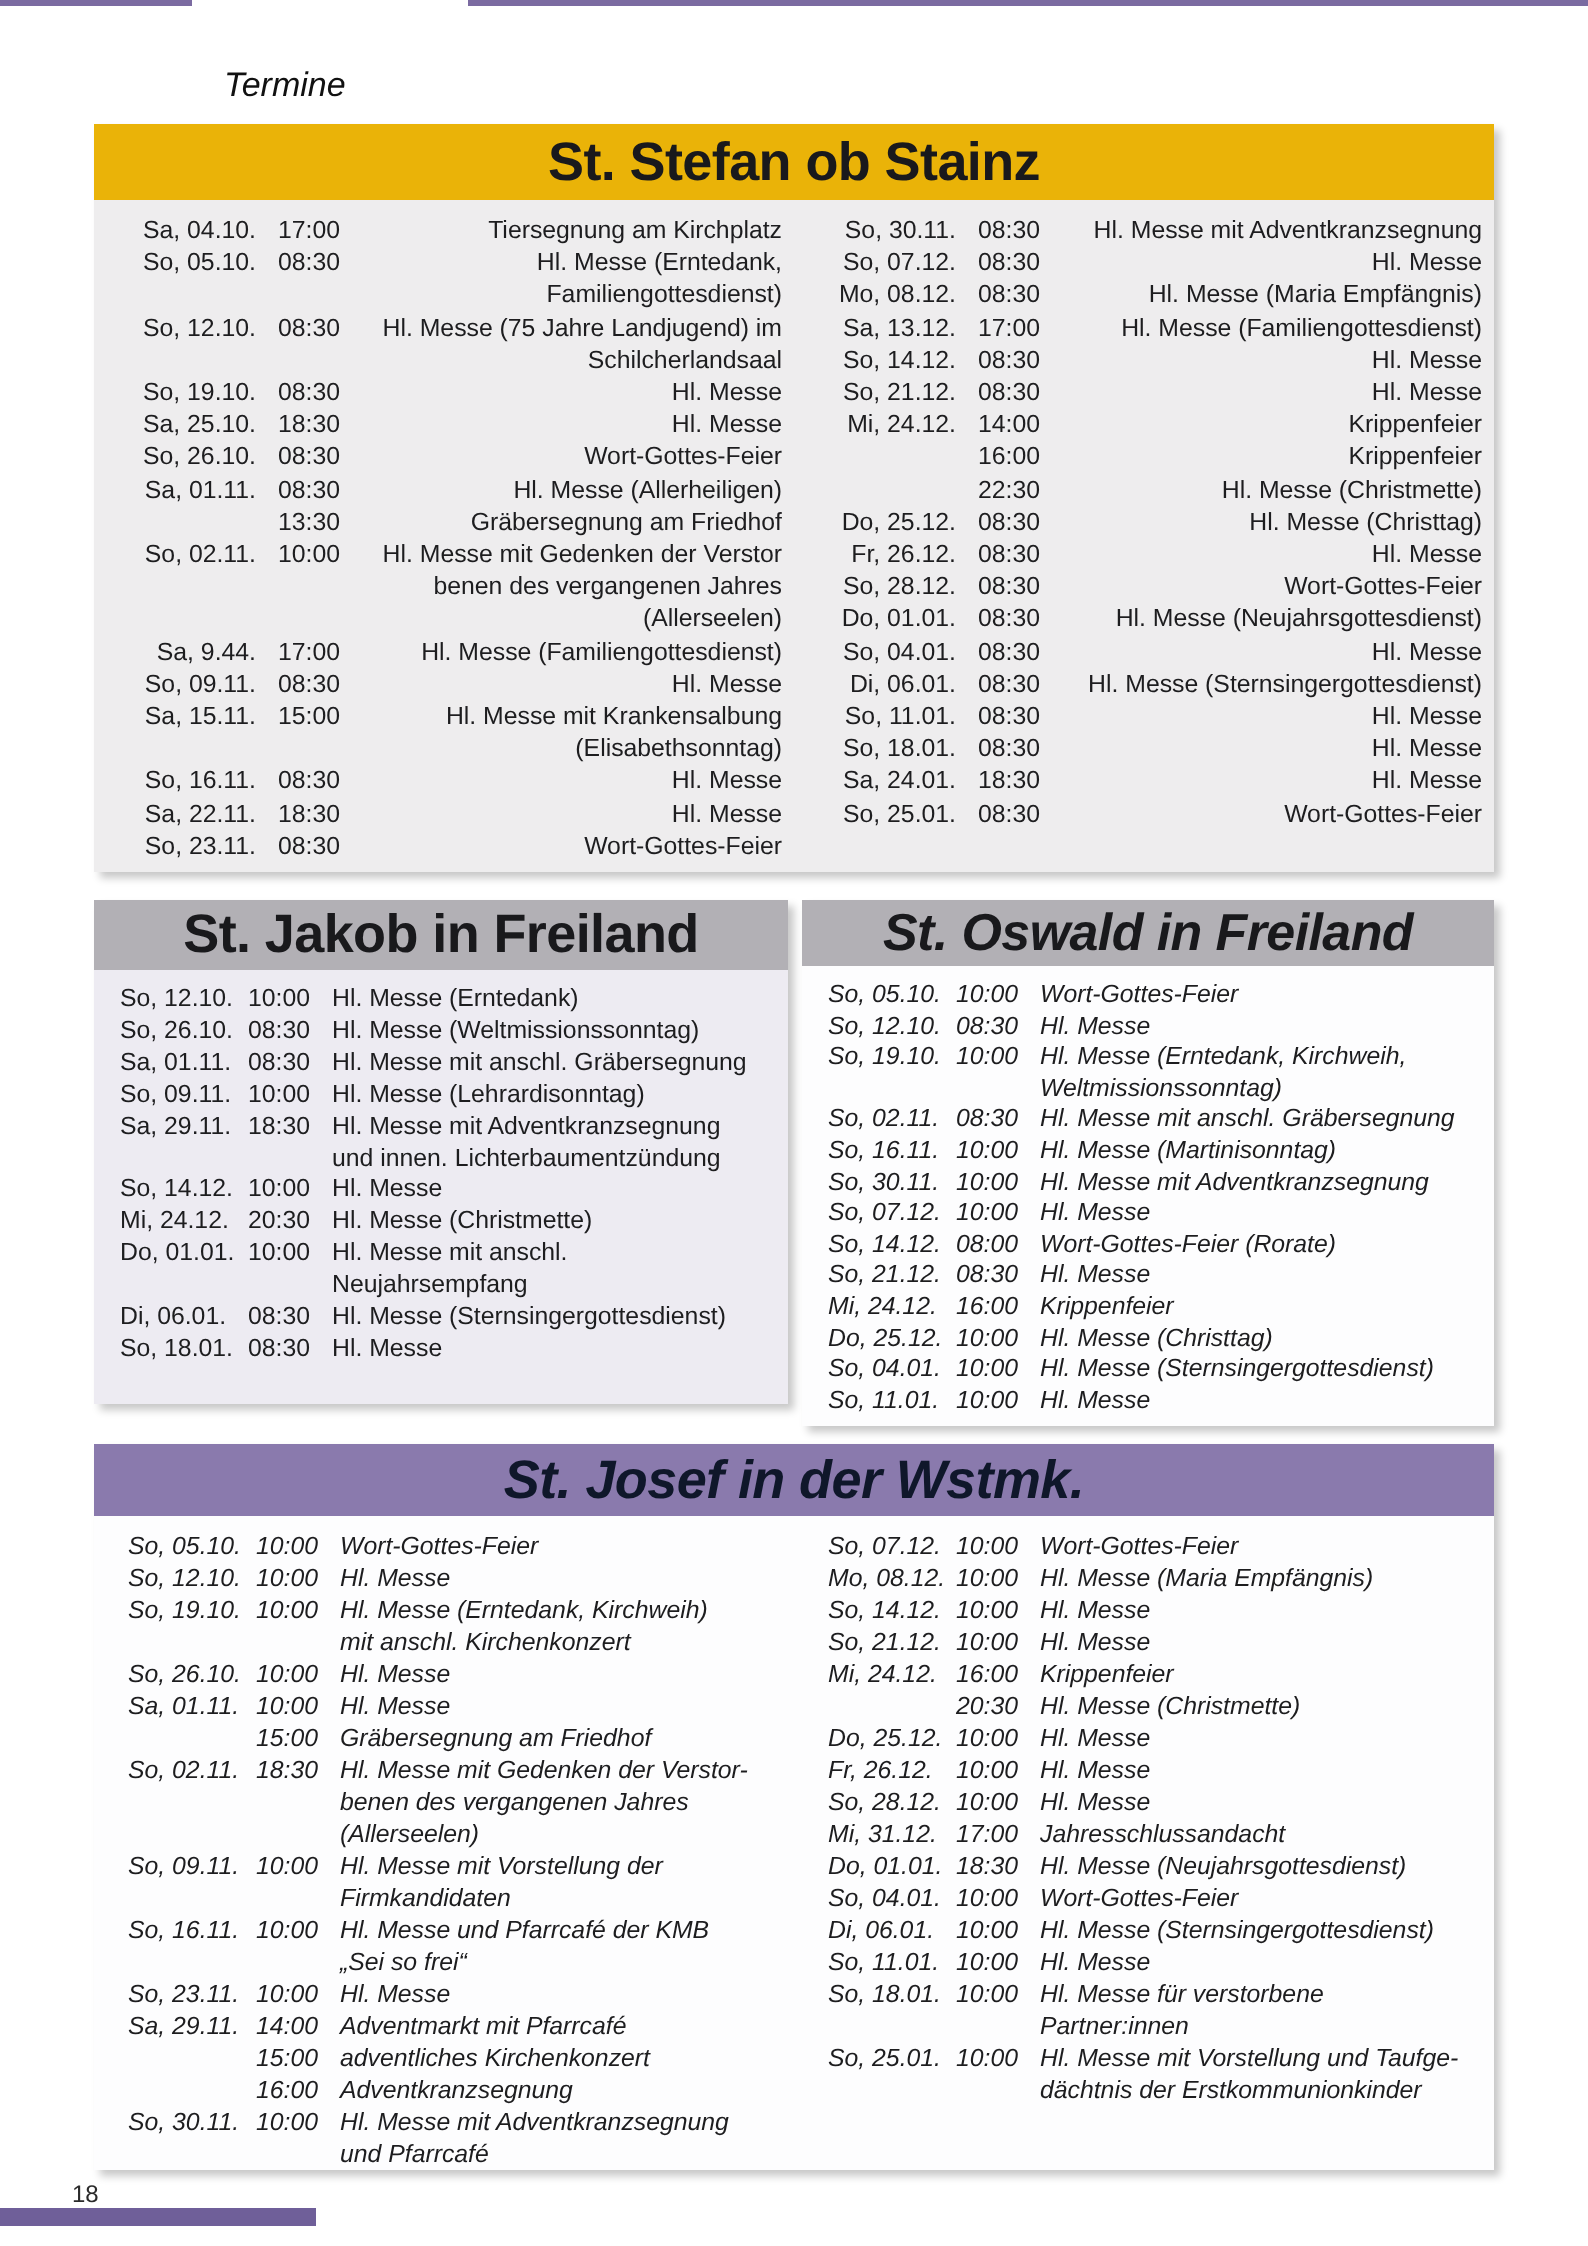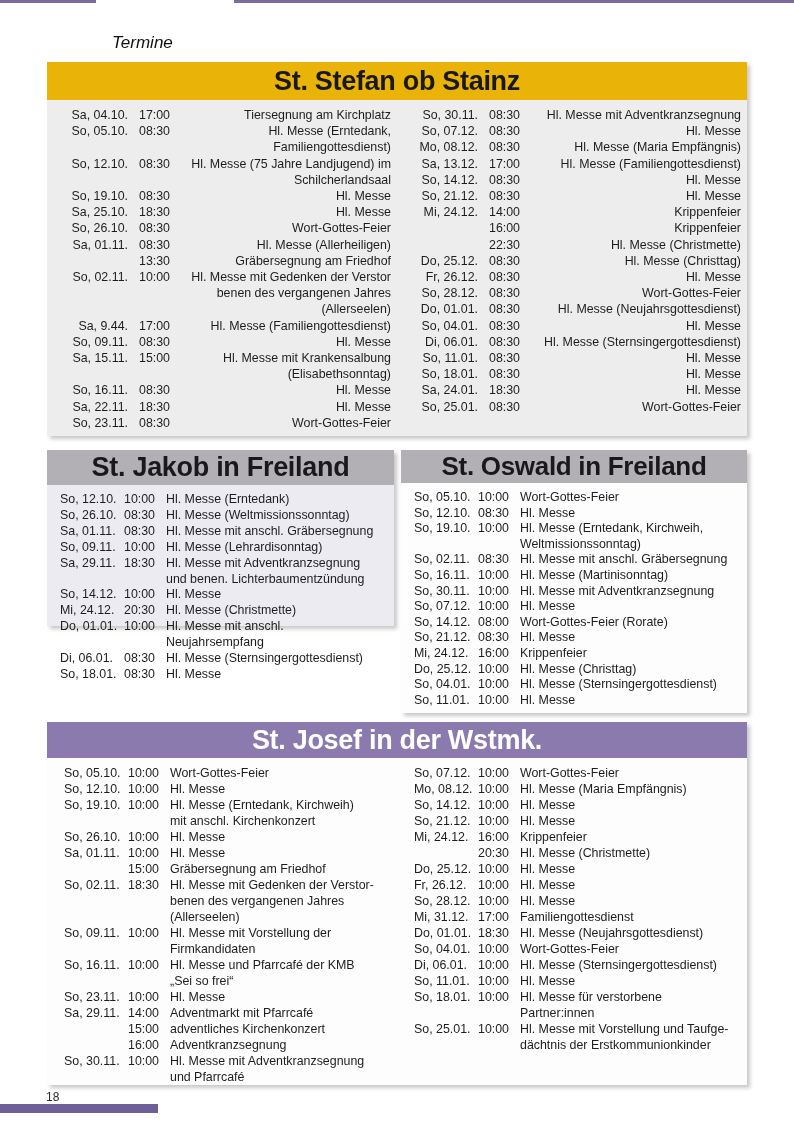--- a/index.html
+++ b/index.html
@@ -21,48 +21,48 @@
   .box {
     position:absolute;
     box-shadow:3px 3px 4px rgba(0,0,0,0.22);
   }
   .box-header {
     display:flex; align-items:center; justify-content:center;
     font-weight:600; color:#19191c; letter-spacing:-0.3px;
   }
   .hdr-gray   { background:#eab308; }
   .hdr-gray2  { background:#b2b0b5; }
-  .hdr-purple { background:#8a7aad; color:#ffffff; }
+  .hdr-purple { background:#8a7aad; color:#0f172a; }
   .body-gray  { background:#eeedee; }
   .body-lav   { background:#edebf2; }
-  .body-white { background:#fdfdfe; }
+  .body-white { background:#fdfdfe;font-style:italic; }
   .box-body { width:100%; }
   .two-col { display:flex; }
   .col { flex:1; padding:7px 0 0 17px; }
   .one-col { padding:7px 0 0 13px; }
   .row {
     display:grid; grid-template-columns:64px 42px 1fr;
     font-size:12.4px; color:#1d1d1f;
   }
   .lh-a .row { line-height:16.2px;text-align:right; } 
   .lh-b .row { line-height:15.9px; } 
   .lh-c .row { line-height:15.6px; } 
   .lh-d .row { line-height:16px; }   
   .c-text { padding-right:6px; }
   
   #sec-stefan { left:47px; top:62px;  width:700px; height:374px; }
   #sec-stefan .box-header { height:38px; font-size:27px; }
-  #sec-jakob  { left:47px; top:450px; width:347px; height:176px; }
+  #sec-jakob  { left:47px; top:450px; width:347px; height:252px; }
   #sec-jakob  .box-header { height:35px; font-size:27px; }
   #sec-oswald { left:401px; top:450px; width:346px; height:263px; }
   #sec-oswald .box-header { height:33px; font-size:26px; }
   #sec-josef  { left:47px; top:722px; width:700px; height:363px; }
   #sec-josef  .box-header { height:36px; font-size:27px; }
   
-  .pagenum { position:absolute; left:46px; top:1090px; font-size:12px; color:#2a2a2a; }
+  .pagenum { position:absolute; left:36px; top:1090px; font-size:12px; color:#2a2a2a; }
   .bottom-bar { position:absolute; left:0; top:1104px; width:158px; height:9px; background:#6f5f99; }
 </style>
 </head>
 <body>
 
 <span class="rule rule-left"></span>
 <span class="topbar-title">Termine</span>
 <span class="rule rule-right"></span>
 
 <section class="box body-gray lh-a" id="sec-stefan">
@@ -294,21 +294,21 @@
         <span class="c-text">Hl. Messe (Lehrardisonntag)</span>
       </div>
       <div class="row">
         <span class="c-date">Sa, 29.11.</span>
         <span class="c-time">18:30</span>
         <span class="c-text">Hl. Messe mit Adventkranzsegnung</span>
       </div>
       <div class="row">
         <span class="c-date"></span>
         <span class="c-time"></span>
-        <span class="c-text">und benen. Lichterbaumentzündung</span>
+        <span class="c-text">und innen. Lichterbaumentzündung</span>
       </div>
       <div class="row">
         <span class="c-date">So, 14.12.</span>
         <span class="c-time">10:00</span>
         <span class="c-text">Hl. Messe</span>
       </div>
       <div class="row">
         <span class="c-date">Mi, 24.12.</span>
         <span class="c-time">20:30</span>
         <span class="c-text">Hl. Messe (Christmette)</span>
@@ -559,21 +559,21 @@
           <span class="c-text">Hl. Messe</span>
         </div>
         <div class="row">
           <span class="c-date">So, 28.12.</span>
           <span class="c-time">10:00</span>
           <span class="c-text">Hl. Messe</span>
         </div>
         <div class="row">
           <span class="c-date">Mi, 31.12.</span>
           <span class="c-time">17:00</span>
-          <span class="c-text">Familiengottesdienst</span>
+          <span class="c-text">Jahresschlussandacht</span>
         </div>
         <div class="row">
           <span class="c-date">Do, 01.01.</span>
           <span class="c-time">18:30</span>
           <span class="c-text">Hl. Messe (Neujahrsgottesdienst)</span>
         </div>
         <div class="row">
           <span class="c-date">So, 04.01.</span>
           <span class="c-time">10:00</span>
           <span class="c-text">Wort-Gottes-Feier</span>

